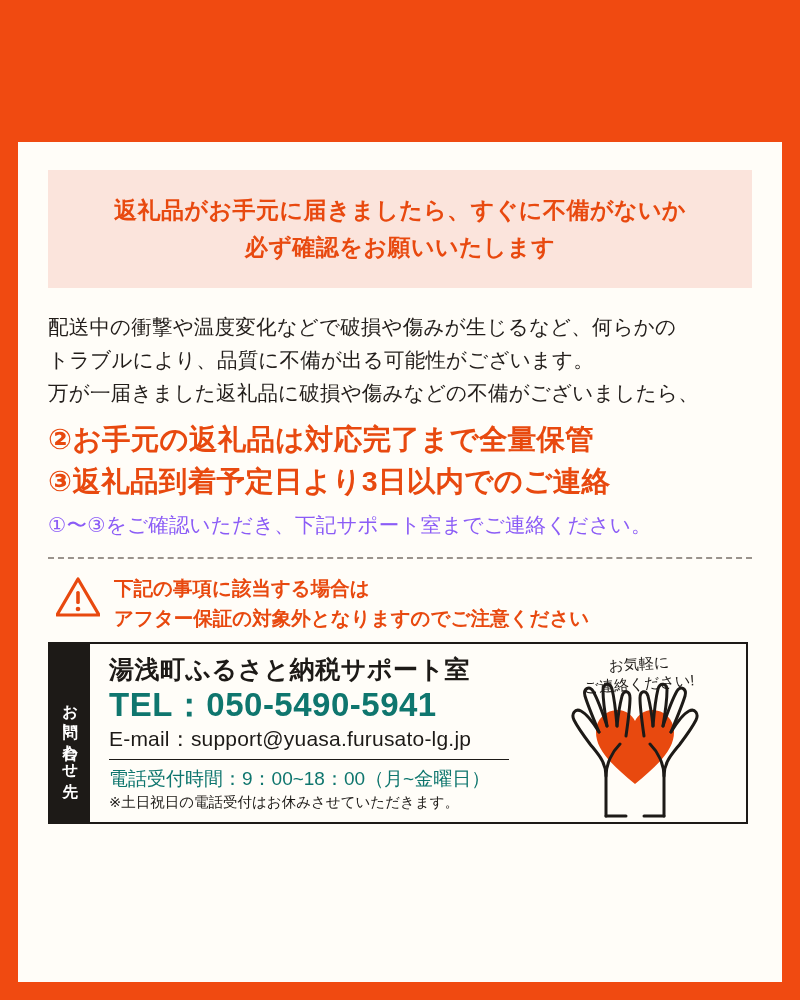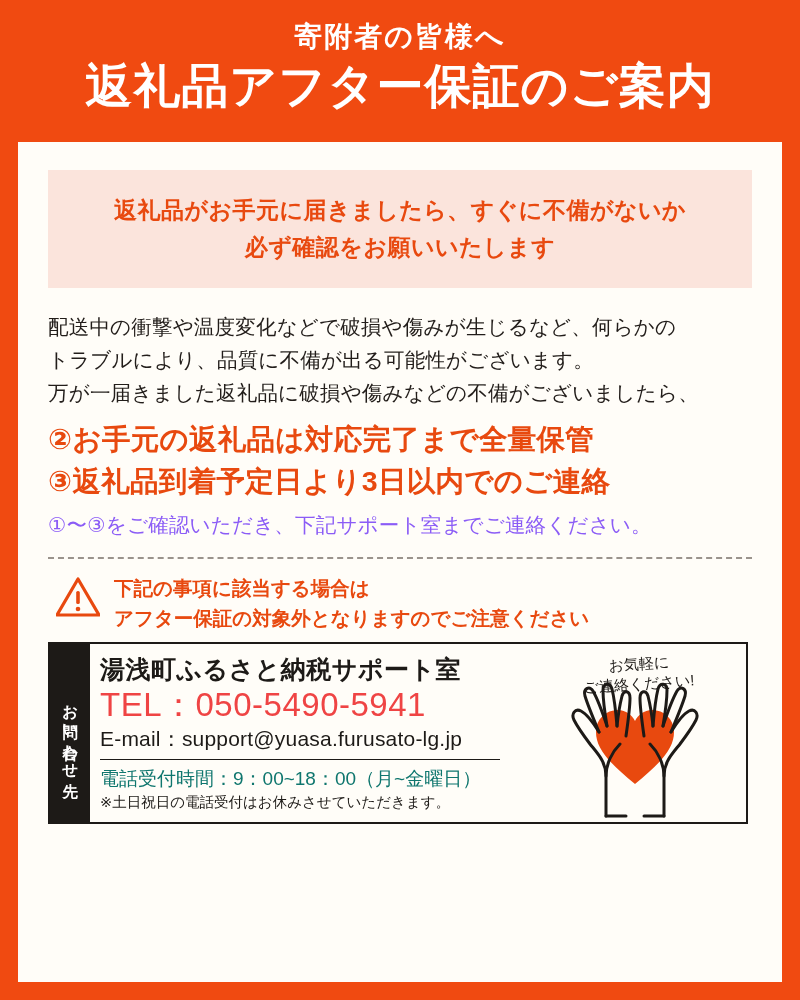--- a/index.html
+++ b/index.html
@@ -155,35 +155,35 @@
     letter-spacing: 1px;
     padding: 4px 0;
   }
   .contact-tab span {
     display: block;
     writing-mode: vertical-rl;
     text-orientation: upright;
   }
   .contact-main {
     flex: 1 1 auto;
-    padding: 10px 0 0 10px;
+    padding: 10px 0 0 19px;
     position: relative;
   }
   .contact-org {
     font-size: 25px;
     font-weight: bold;
     color: #1d1a17;
     letter-spacing: 0.5px;
     line-height: 1.2;
     margin-bottom: 2px;
   }
   .contact-tel {
     font-size: 33px;
-    font-weight: normal;
-    color: #ef4444;
+    font-weight: bold;
+    color: #0f766e;
     letter-spacing: 0.5px;
     line-height: 1.15;
   }
   .contact-mail {
     font-size: 21px;
     color: #1d1a17;
     letter-spacing: 0.2px;
     line-height: 1.3;
     margin-top: 1px;
   }
@@ -222,24 +222,20 @@
     line-height: 1.35;
   }
   .art-caption .l1 { display:block; transform: rotate(-4deg); }
   .art-caption .l2 { display:block; transform: rotate(-4deg); }
 </style>
 </head>
 <body>
 
 <div class="page">
 
-  <div class="header">
-    <div class="header-sub">寄附者の皆様へ</div>
-    <div class="header-title">返礼品アフター保証のご案内</div>
-  </div>
 
   <div class="panel">
 
     <div class="notice">
       <div>返礼品がお手元に届きましたら、すぐに不備がないか</div>
       <div>必ず確認をお願いいたします</div>
     </div>
 
     <div class="body-text">
       <p>配送中の衝撃や温度変化などで破損や傷みが生じるなど、何らかの</p>

